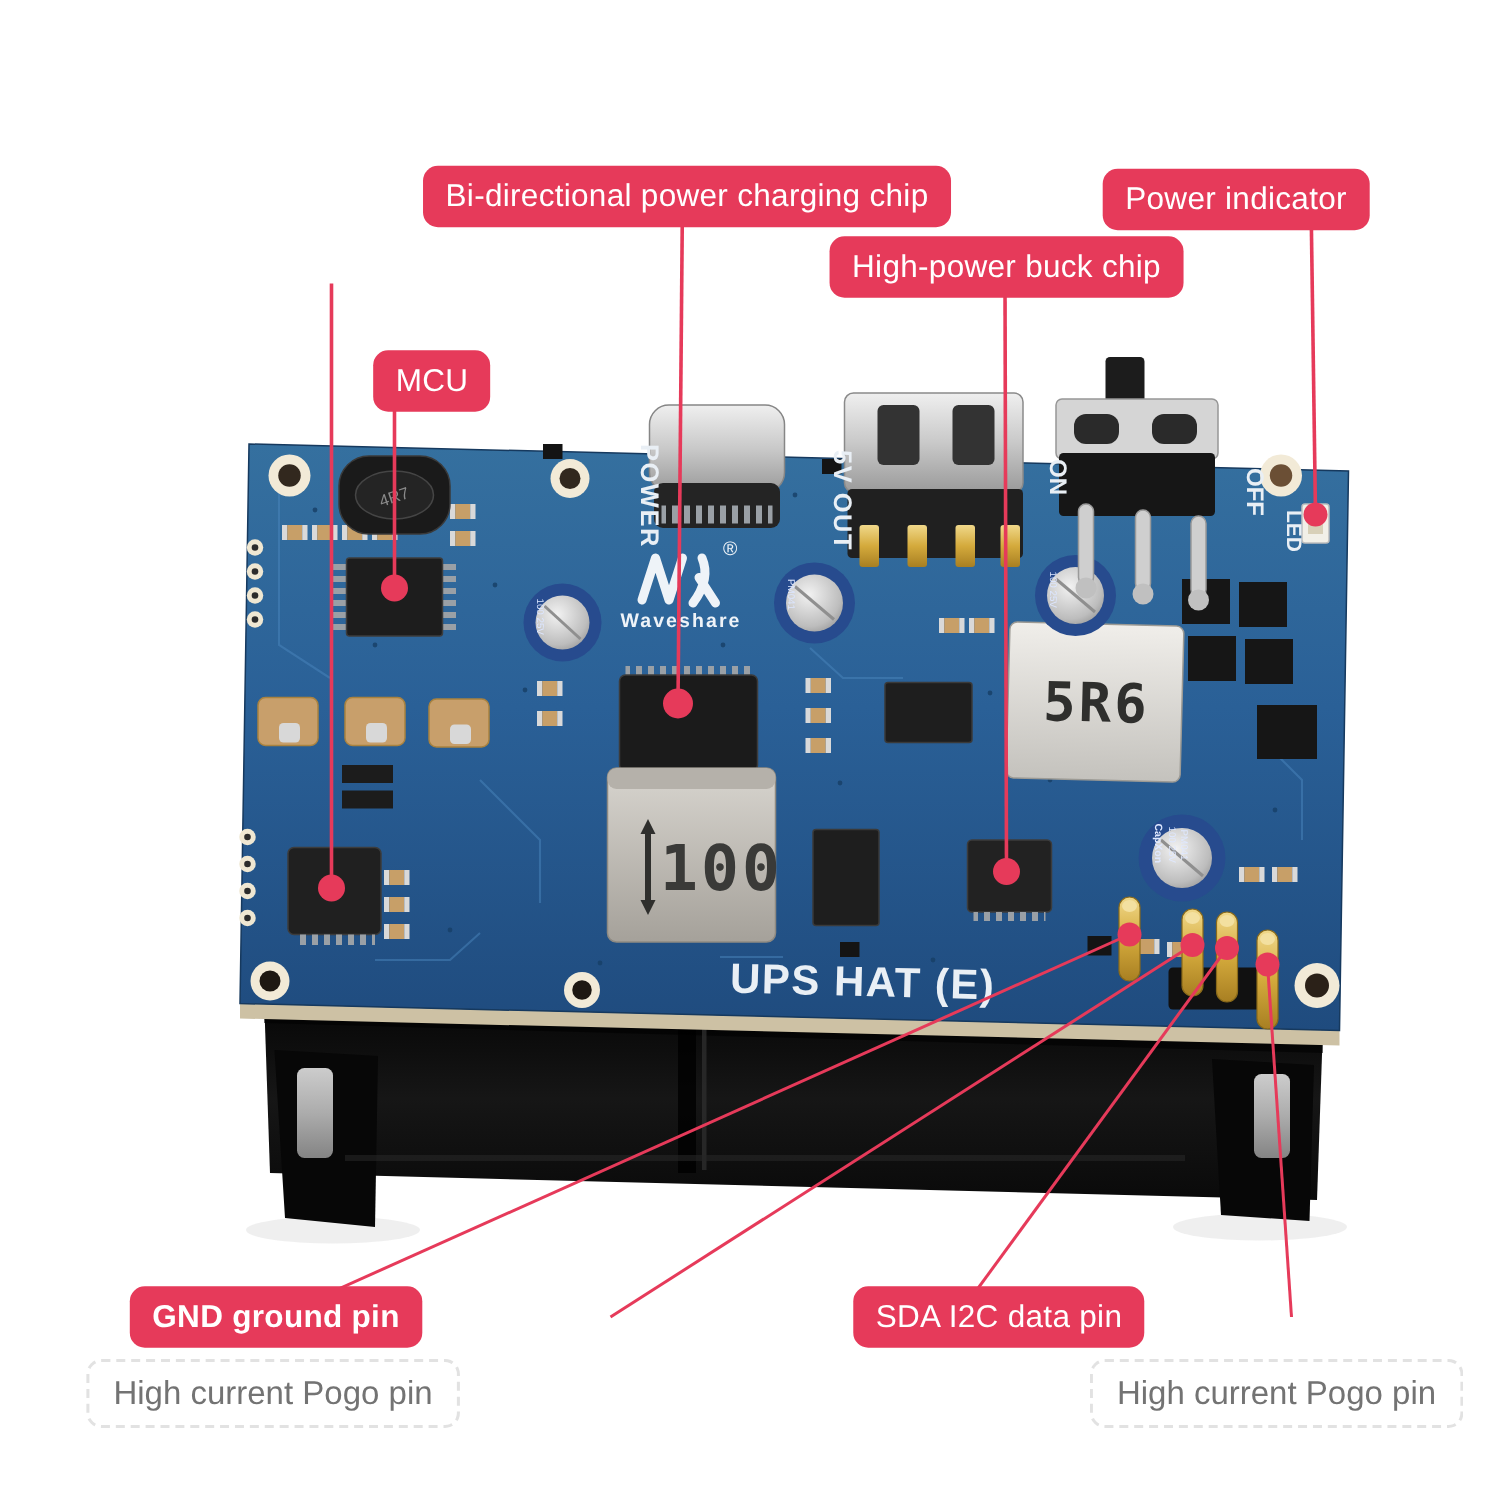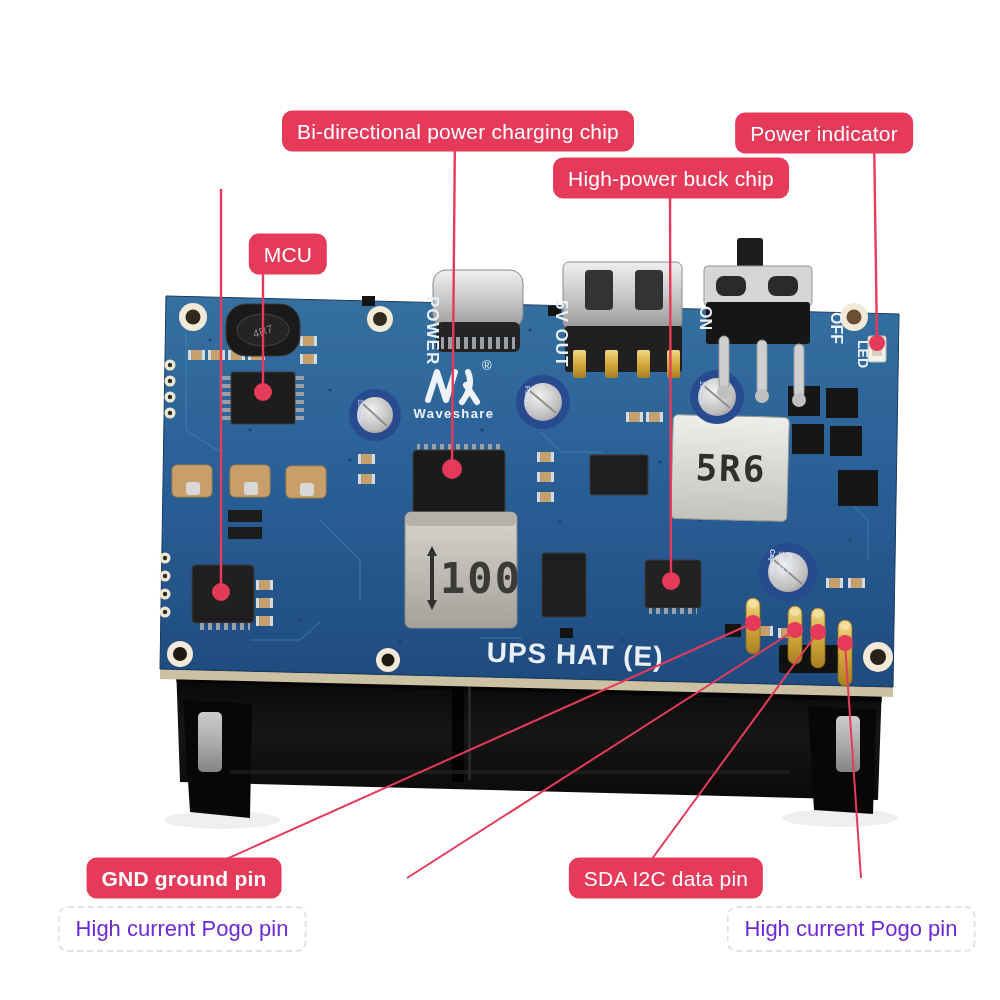--- a/index.html
+++ b/index.html
@@ -2,21 +2,21 @@
 <html><head>
 <meta charset="utf-8">
 <style>
   html,body{margin:0;padding:0;background:#ffffff;}
   .stage{position:relative;width:1000px;height:1000px;background:#ffffff;overflow:hidden;
          font-family:"Liberation Sans",sans-serif;}
   .stage svg{position:absolute;left:0;top:0;}
   .callout{position:absolute;transform:translate(-50%,-50%);background:#e63a5a;color:#ffffff;
            font-size:21px;line-height:1;padding:10px 15px;border-radius:10px;white-space:nowrap;
            z-index:5;letter-spacing:.2px;}
-  .note{position:absolute;transform:translate(-50%,-50%);background:#ffffff;color:#6d28d9;
+  .note{position:absolute;transform:translate(-50%,-50%);background:#ffffff;color:#737373;
         font-size:22px;line-height:1;padding:10px 16px;border:2px dashed #e2e2e2;border-radius:10px;
         white-space:nowrap;z-index:4;}
   text{font-family:"Liberation Sans",sans-serif;}
   .mono{font-family:"DejaVu Sans Mono",monospace;}
 </style>
 </head>
 <body>
 
 <div class="stage">
 

